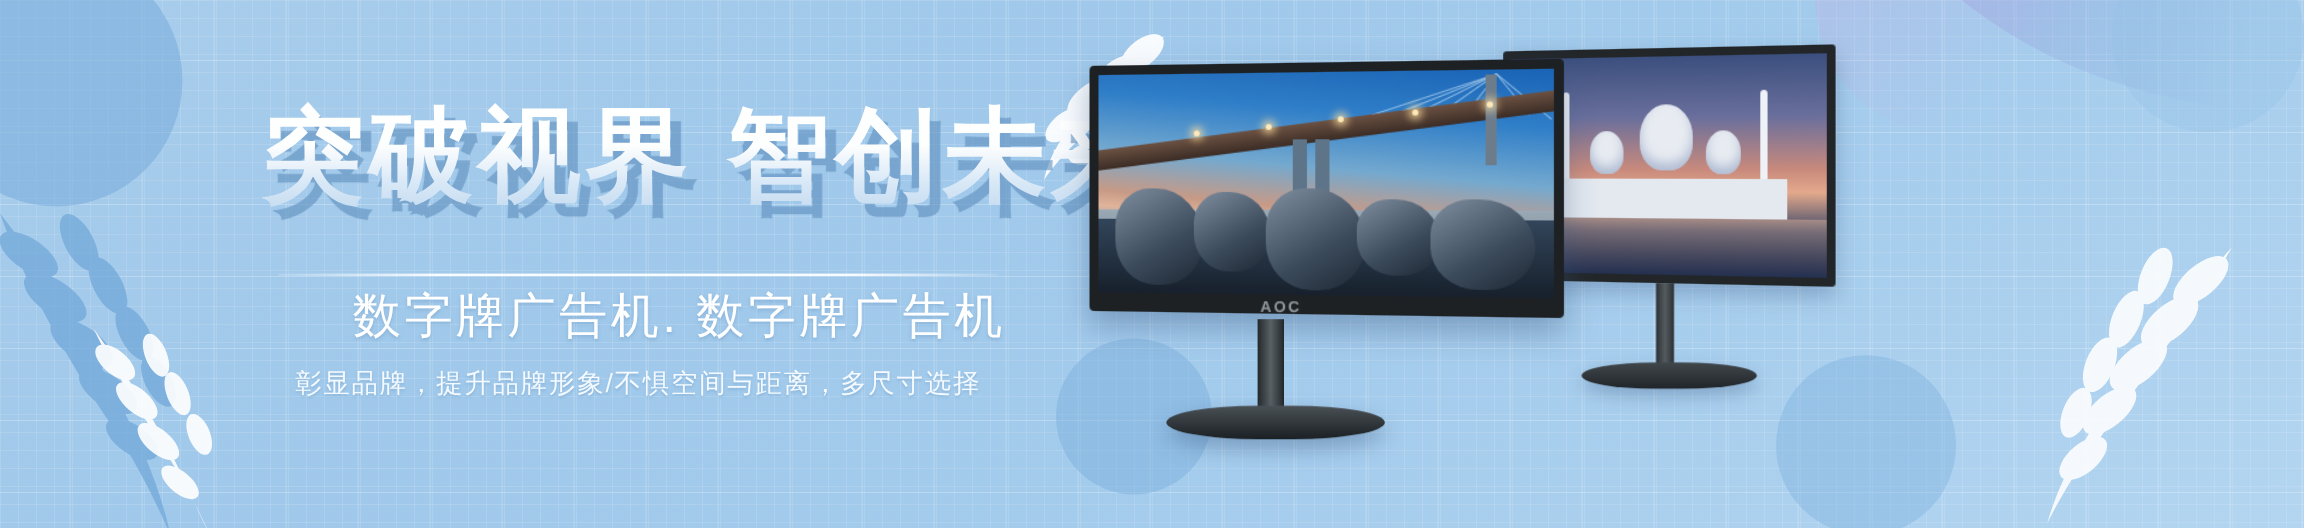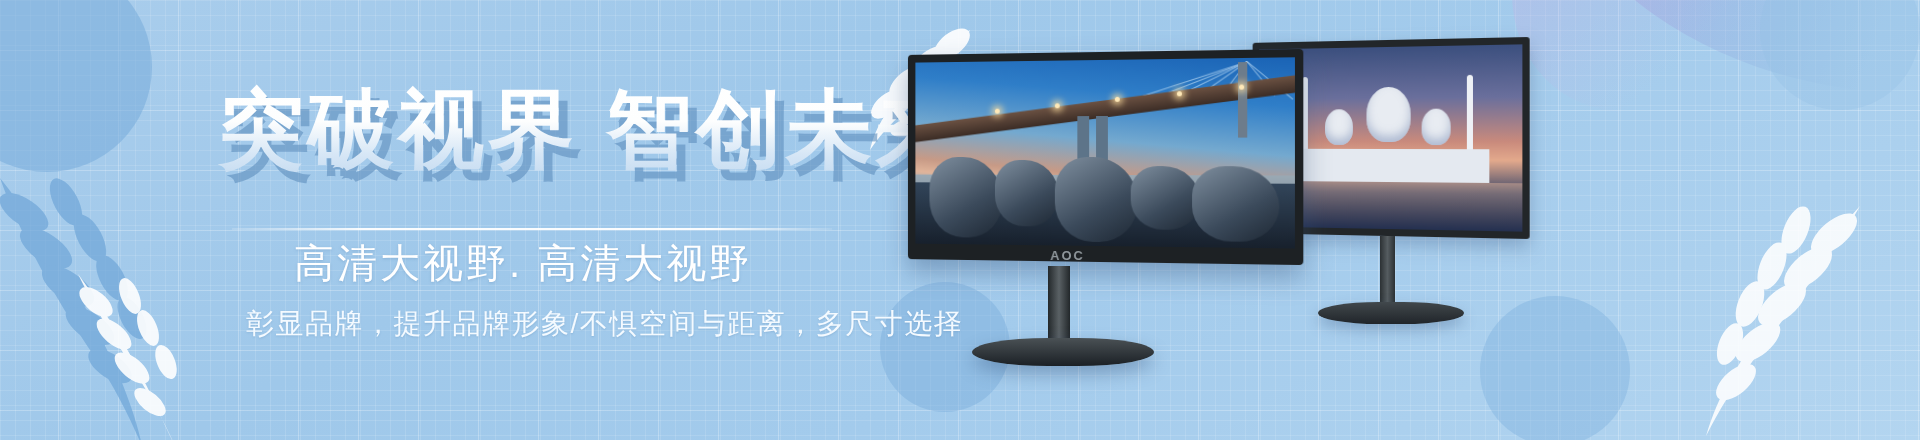--- a/index.html
+++ b/index.html
@@ -39,21 +39,21 @@
     position:absolute;left:218px;top:72px;
     font-size:86px;font-weight:bold;letter-spacing:4px;white-space:nowrap;
     background:linear-gradient(180deg,#ffffff 0%,#fdfefe 42%,#d7e7f6 70%,#bcd6ee 100%);
     -webkit-background-clip:text;background-clip:text;color:transparent;
     filter:drop-shadow(9px 11px 0 rgba(96,143,190,.62));
   }
   .divider{position:absolute;left:232px;top:228px;width:600px;height:2px;
     background:linear-gradient(to right,rgba(255,255,255,.15),rgba(255,255,255,.95) 22%,rgba(255,255,255,.95) 80%,rgba(255,255,255,.1));}
   .subline{position:absolute;left:294px;top:236px;font-size:40px;color:#ffffff;
     letter-spacing:3px;white-space:nowrap;text-shadow:0 1px 3px rgba(90,135,180,.35);}
-  .tagline{position:absolute;left:246px;top:305px;font-size:28px;color:#f4faff;
+  .tagline{position:absolute;left:246px;top:305px;font-size:22px;color:#f4faff;
     letter-spacing:1.5px;white-space:nowrap;text-shadow:0 1px 2px rgba(90,135,180,.3);}
   
   .mon{position:absolute;}
   
   .mon-back{left:1232px;top:40px;width:310px;height:300px;}
   .mb-screen{position:absolute;left:14px;top:0;width:282px;height:196px;
     border:7px solid #222629;border-radius:3px;box-sizing:border-box;overflow:hidden;
     transform:perspective(900px) rotateY(-11deg);box-shadow:0 8px 18px rgba(60,90,130,.35);}
   .mb-neck{position:absolute;left:148px;top:196px;width:15px;height:72px;
     background:linear-gradient(to right,#2c3134,#555c60,#2b3033);}
@@ -167,21 +167,21 @@
       <ellipse cx="176" cy="30" rx="25" ry="12" transform="rotate(-68 176 30)"></ellipse>
       <ellipse cx="152" cy="66" rx="25" ry="12" transform="rotate(-68 152 66)"></ellipse>
       <ellipse cx="130" cy="104" rx="24" ry="12" transform="rotate(-68 130 104)"></ellipse>
       <ellipse cx="110" cy="144" rx="22" ry="11" transform="rotate(-68 110 144)"></ellipse>
     </g>
   </svg>
 
   <div class="textwrap">
     <div class="headline">突破视界 智创未来</div>
     <div class="divider"></div>
-    <div class="subline">高清大视野. 高清大视野</div>
+    <div class="subline">数字牌广告机. 数字牌广告机</div>
     <div class="tagline">彰显品牌，提升品牌形象/不惧空间与距离，多尺寸选择</div>
   </div>
 
   <div class="mon mon-back">
     <div class="mb-screen">
       <div class="m-sky"></div>
       <div class="dome" style="left:42%;top:22%;width:17%;height:30%;"></div>
       <div class="dome" style="left:26%;top:34%;width:11%;height:20%;"></div>
       <div class="dome" style="left:63%;top:34%;width:11%;height:20%;"></div>
       <div class="minaret" style="left:17%;top:16%;height:44%;"></div>

